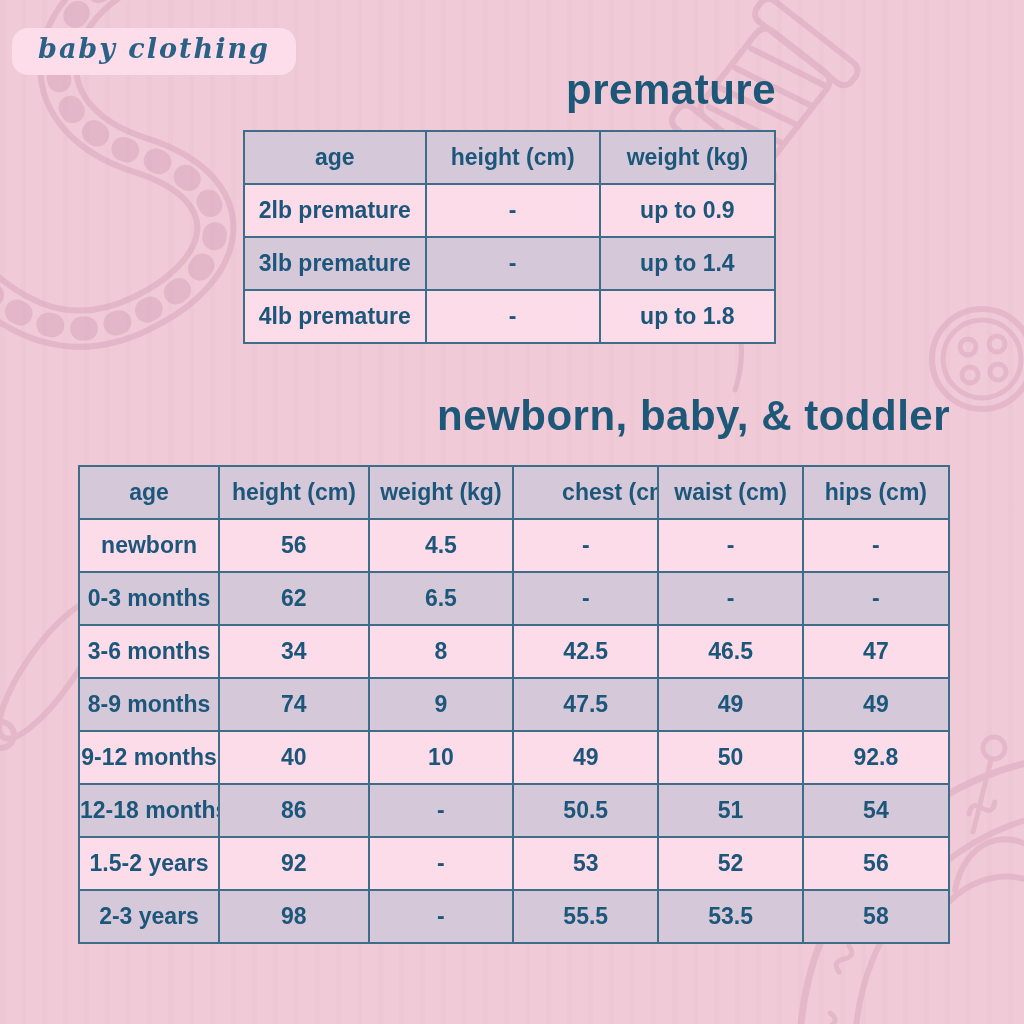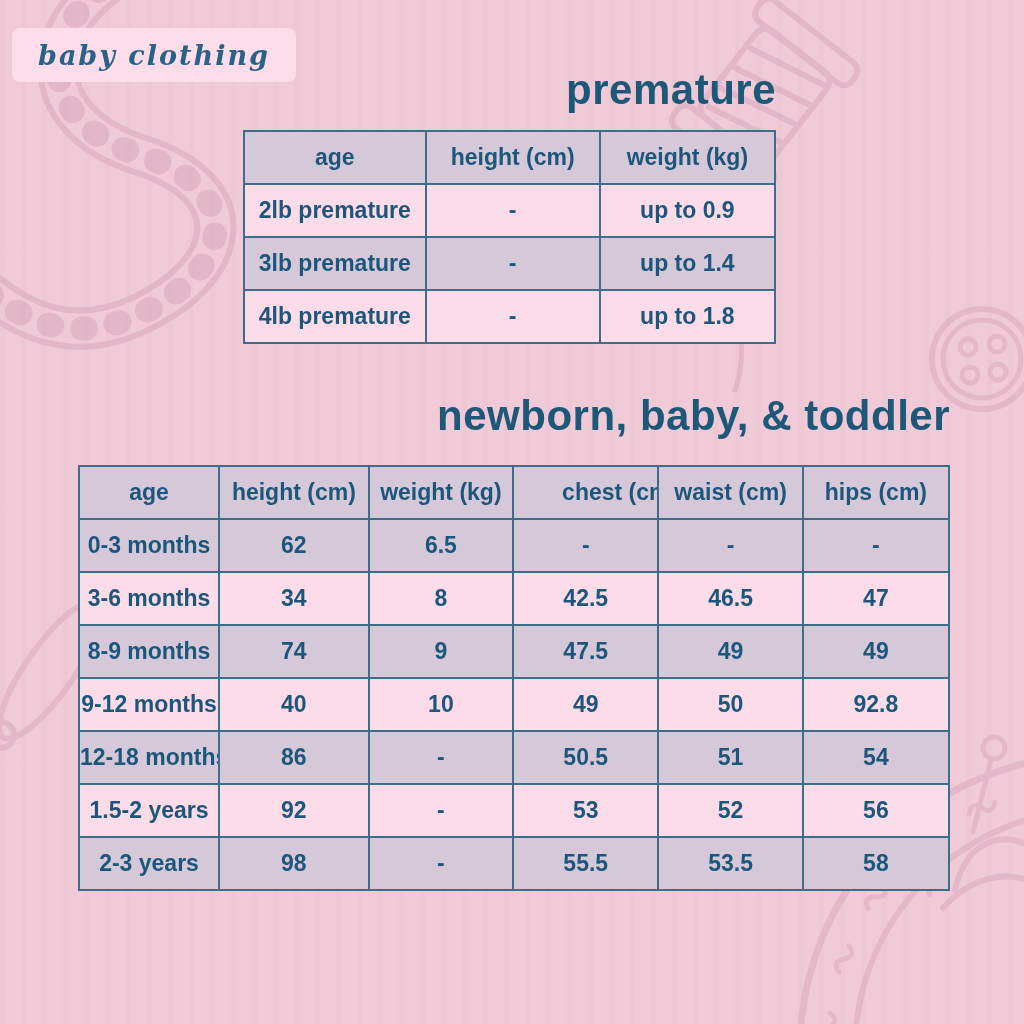--- a/index.html
+++ b/index.html
@@ -19,22 +19,22 @@
   
   .doodle{ position:absolute; pointer-events:none; }
   .doodle path, .doodle circle, .doodle rect, .doodle ellipse, .doodle line{
     fill:none; stroke:var(--c-doodle,#d8a3ba); stroke-linecap:round; stroke-linejoin:round;
   }
   .doodle .bgstroke{ stroke:var(--c-background,#f0cad7); }
   
   .badge{
     position:absolute; left:12px; top:28px; z-index:3;
     background:var(--c-badge-bg,#fcdde9);
-    border-radius:8px;
-    padding:12px 26px 11px 26px;
+    border-radius:16px;
+    padding:5px 26px 11px 26px;
   }
   .badge span{
     font-family:"DejaVu Serif", cursive;
     font-style:italic; font-weight:bold;
     font-size:27px; letter-spacing:2px;
     color:var(--c-badge-text,#2a6287);
   }
   
   .section-title{
     position:absolute; z-index:2;
@@ -162,20 +162,28 @@
         <tr>
           <th>age</th>
           <th>height (cm)</th>
           <th>weight (kg)</th>
           <th>chest (cm)</th>
           <th>waist (cm)</th>
           <th>hips (cm)</th>
         </tr>
       </thead>
       <tbody>
+        <tr class="row-pink">
+          <td>newborn</td>
+          <td>56</td>
+          <td>4.5</td>
+          <td>-</td>
+          <td>-</td>
+          <td>-</td>
+        </tr>
         <tr class="row-lav">
           <td>0-3 months</td>
           <td>62</td>
           <td>6.5</td>
           <td>-</td>
           <td>-</td>
           <td>-</td>
         </tr>
         <tr class="row-pink">
           <td>3-6 months</td>

